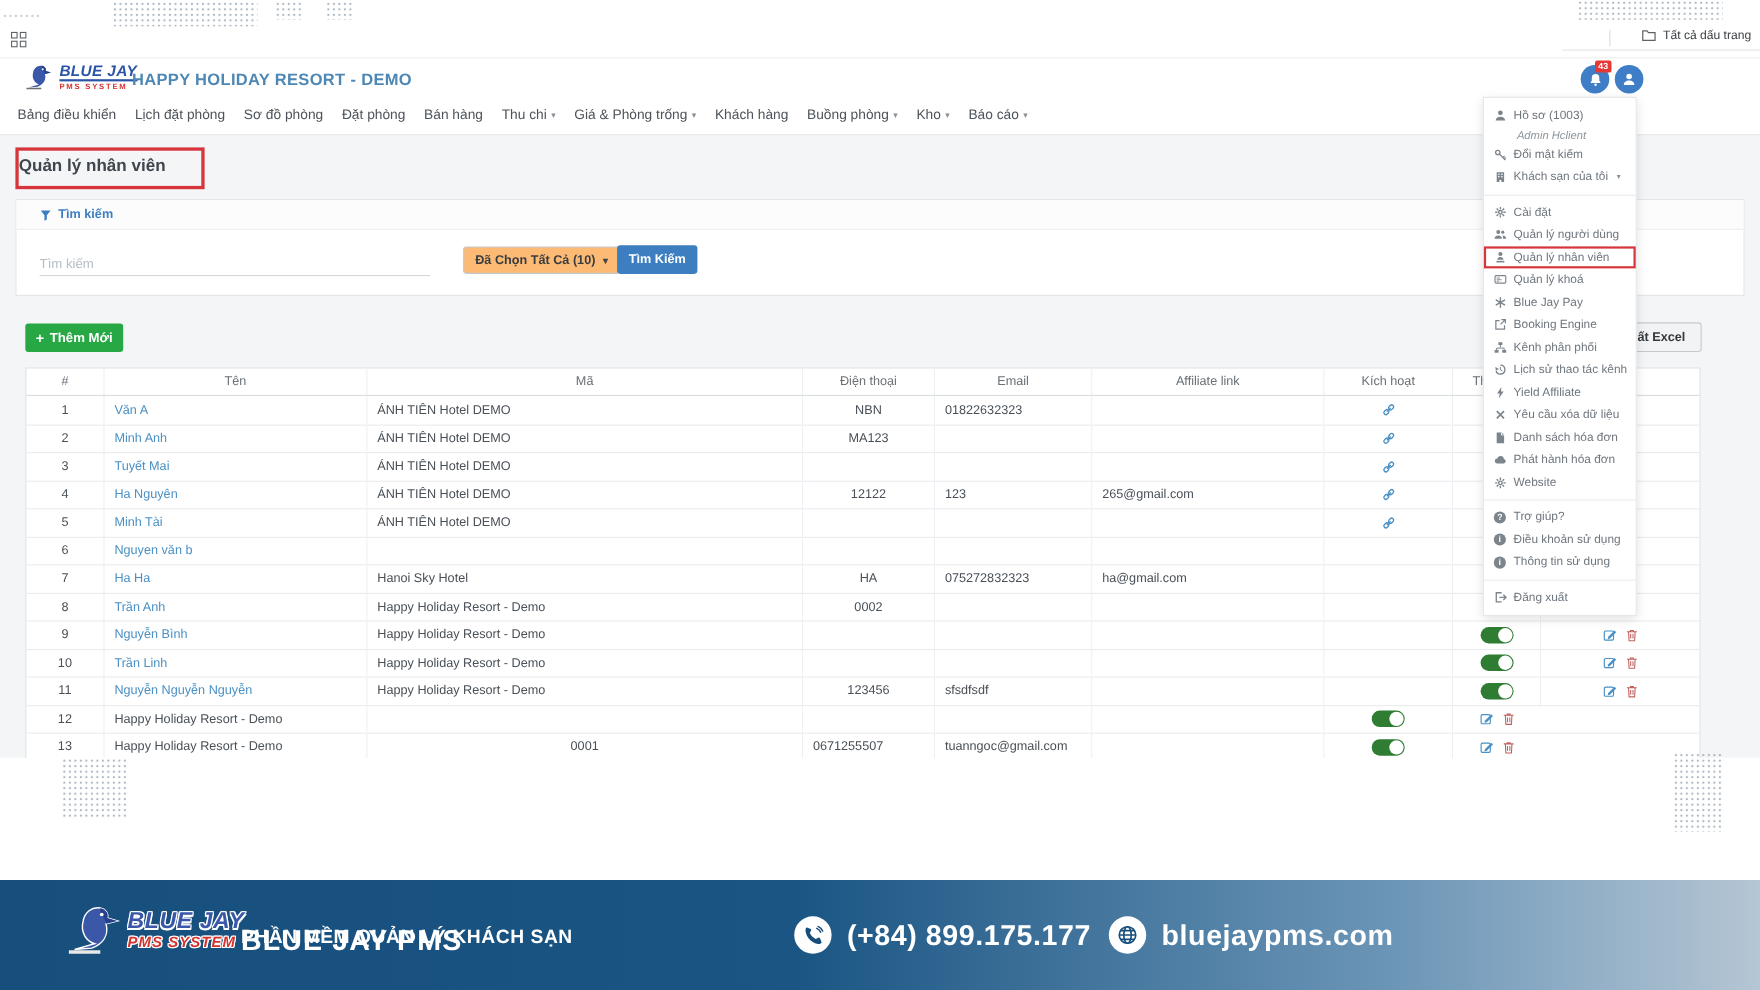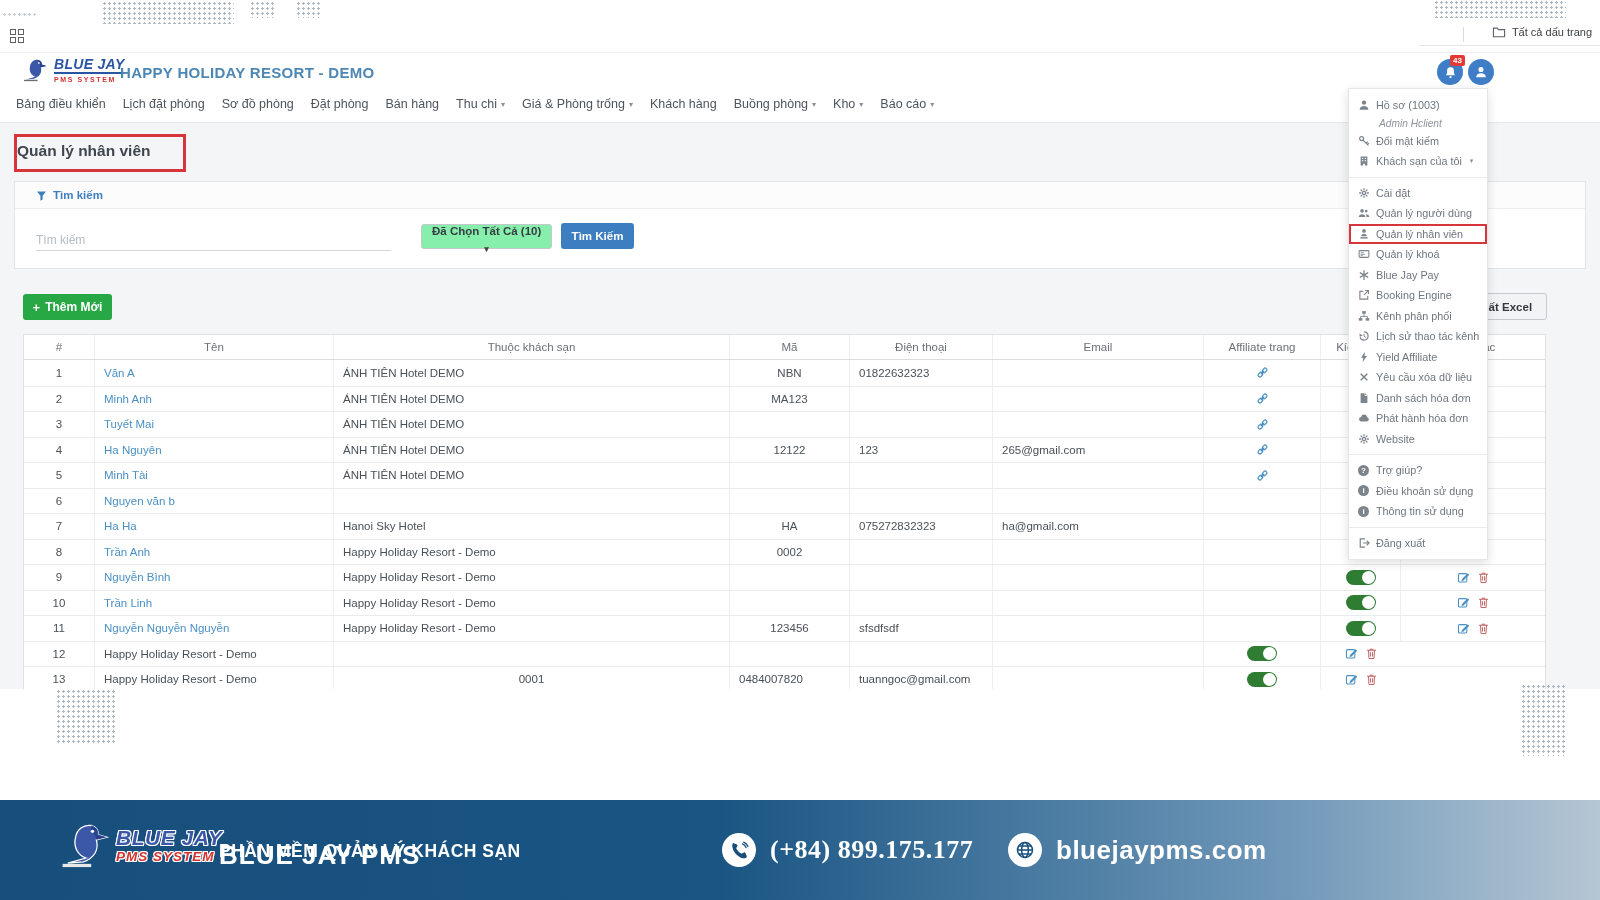--- a/index.html
+++ b/index.html
@@ -34,21 +34,21 @@
   
   #content { left:0; top:122px; width:1600px; height:567px; background:#f4f5f7; border-top:1px solid #e5e7ea; }
   #title-box { left:14px; top:11px; width:172px; height:38px; border:3px solid #d6353b; z-index:6; }
   #page-title { left:17px; top:19px; font-size:15.5px; font-weight:600; color:#3f464d; }
 
   #search-card { left:14px; top:58px; width:1572px; height:88px; background:#fff; border:1px solid #e2e5e8; }
   #search-card .card-head { height:27px; border-bottom:1px solid #edeff1; background:#fcfcfd; display:flex; align-items:center; gap:6px; padding-left:21px; font-size:11.5px; font-weight:bold; color:#3d7ec0; }
   #search-card .card-body { position:relative; height:60px; }
   #search-input { position:absolute; left:21px; top:20px; width:355px; height:22px; border:none; border-bottom:1px solid #d3d7da; background:transparent; font-size:12px; color:#555; outline:none; font-family:inherit; }
   #search-input::placeholder { color:#b5bcc2; }
-  #sel-btn { position:absolute; left:406px; top:15px; height:25px; padding:0 10px; background:#86efac; border:1px solid #c3c8cc; border-radius:3px; display:flex; align-items:center; gap:7px; font-size:11.5px; font-weight:bold; color:#383d42; cursor:pointer;flex-direction:column; }
+  #sel-btn { position:absolute; left:406px; top:15px; height:25px; padding:0 10px; background:#fdba74; border:1px solid #c3c8cc; border-radius:3px; display:flex; align-items:center; gap:7px; font-size:11.5px; font-weight:bold; color:#383d42; cursor:pointer; }
   #sel-btn .caret { font-size:9px; color:#444; }
   #search-btn { position:absolute; left:546px; top:14px; width:73px; height:26px; background:#3d7ec0; border:none; border-radius:3px; color:#fff; font-size:11.5px; font-weight:bold; cursor:pointer; font-family:inherit; }
 
   #add-btn { left:23px; top:171px; width:89px; height:26px; background:#28a745; border-radius:3px; color:#fff; font-size:12px; font-weight:bold; display:flex; align-items:center; justify-content:center; gap:5px; cursor:pointer; }
   #add-btn .plus { font-size:13px; font-weight:bold; }
   #export-btn { left:1459px; top:170px; width:88px; height:27px; background:#f2f3f4; border:1px solid #c7cacd; border-radius:3px; color:#33383d; font-size:11.5px; font-weight:bold; display:flex; align-items:center; justify-content:center; cursor:pointer; z-index:5; }
 
   
   #emp-table { left:23px; top:211px; width:1523px; background:#fff; border:1px solid #dde1e4; font-size:11.5px; }
   .tgrid { display:grid; grid-template-columns:71px 239px 396px 120px 143px 211px 117px 80px 1fr; }
@@ -220,25 +220,24 @@
   <div id="add-btn" class="abs">
     <span class="plus">+</span>
     <span>Thêm Mới</span>
   </div>
   <div id="export-btn" class="abs">Xuất Excel</div>
 
   <div id="emp-table" class="abs">
     <div id="thead" class="tgrid">
         <div class="th">#</div>
         <div class="th">Tên</div>
-        <div class="th">Thuộc khách sạn</div>
         <div class="th">Mã</div>
         <div class="th">Điện thoại</div>
         <div class="th">Email</div>
-        <div class="th">Affiliate trang</div>
+        <div class="th">Affiliate link</div>
         <div class="th">Kích hoạt</div>
         <div class="th">Thao tác</div>
       </div>
     <div id="tbody">
         <div class="trow tgrid">
           <div class="td ctr">1</div>
           <div class="td">
             <span class="name-link">Văn A</span>
           </div>
           <div class="td">ÁNH TIÊN Hotel DEMO</div>
@@ -519,21 +518,21 @@
                   </g>
                 </svg>
               </span>
             </span>
           </div>
         </div>
         <div class="trow tgrid">
           <div class="td ctr">13</div>
           <div class="td">Happy Holiday Resort - Demo</div>
           <div class="td ctr">0001</div>
-          <div class="td">0484007820</div>
+          <div class="td">0671255507</div>
           <div class="td">tuanngoc@gmail.com</div>
           <div class="td ctr"></div>
           <div class="td ctr">
             <span class="toggle">
               <span class="knob"></span>
             </span>
           </div>
           <div class="td ctr">
             <span class="act-icons">
               <span>
@@ -758,21 +757,21 @@
         <path d="M2 34.5h22v2.5H2z" fill="#e8e8e8"></path>
       </svg>
   </span>
   <span class="flogo-text">
     <div class="l1">BLUE JAY</div>
     <div class="l2">PMS SYSTEM</div>
   </span>
 </div>
 <div id="footer-tagline">PHẦN MỀM QUẢN LÝ KHÁCH SẠN</div>
 <div id="footer-brand">BLUE JAY PMS</div>
-<div class="fgroup" style="left:722px;font-family:Liberation Serif, serif;">
+<div class="fgroup" style="left:722px;">
   <span class="fcircle">
     <svg width="19" height="19" viewBox="0 0 16 16">
         <path d="M3.2 1.8l2.6 1.1c.5.2.7.8.4 1.3l-1 1.9c1.1 2.2 2.4 3.5 4.6 4.6l1.9-1c.5-.3 1.1-.1 1.3.4l1.1 2.6c.2.5 0 1.1-.5 1.3-1.3.6-3.2.8-5.8-.8C5 11.6 3 9 2.2 5.9 1.6 3.8 2 2.6 2.5 2.1c.2-.2.5-.4.7-.3z" fill="#174e7c"></path>
         <path d="M10.5 2.5c1.5.6 2.5 1.6 3 3M11.5 1a7 7 0 0 1 3.6 3.6" fill="none" stroke="#174e7c" stroke-width="1.1" stroke-linecap="round"></path>
       </svg>
   </span>
   <span class="ftext">(+84) 899.175.177</span>
 </div>
 <div class="fgroup" style="left:1008px;">
   <span class="fcircle">

